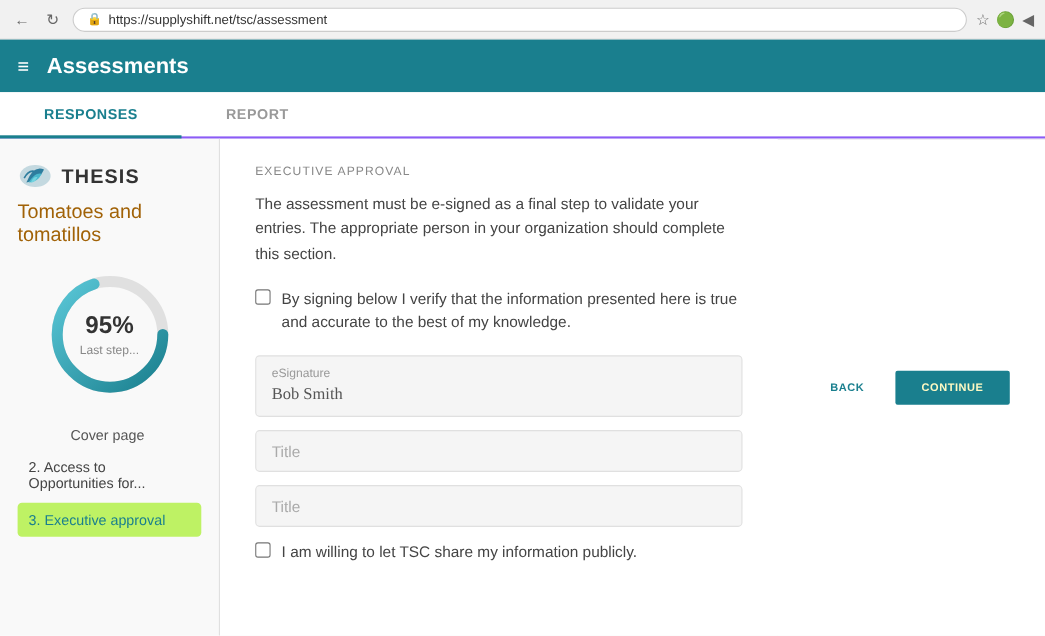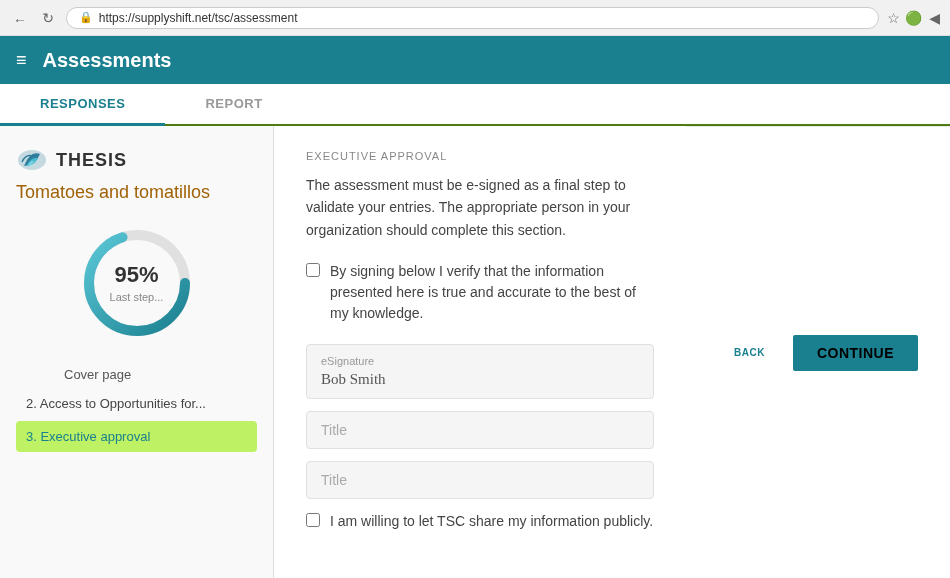--- a/index.html
+++ b/index.html
@@ -51,21 +51,21 @@
     .content-area {
       display: flex;
       flex-direction: column;
       height: calc(578px - 36px - 48px);
       background: white;
     }
 
     
     .tabs {
       display: flex;
-      border-bottom: 2px solid #4d7c0f;
+      border-bottom: 2px solid #8b5cf6;
       background: white;
     }
     .tab {
       padding: 12px 40px;
       font-size: 13px;
       font-weight: bold;
       color: #999;
       cursor: pointer;
       letter-spacing: 0.5px;
       border-bottom: 3px solid transparent;
@@ -78,21 +78,21 @@
 
     
     .main-body {
       display: flex;
       flex: 1;
       overflow: hidden;
     }
 
     
     .sidebar {
-      width: 274px;
+      width: 200px;
       background: #f9f9f9;
       border-right: 1px solid #e0e0e0;
       padding: 20px 16px;
       flex-shrink: 0;
     }
     .sidebar-logo {
       display: flex;
       align-items: center;
       gap: 8px;
       margin-bottom: 8px;
@@ -239,22 +239,22 @@
       color: #1a7f8e;
       font-size: 10px;
       font-weight: bold;
       letter-spacing: 0.5px;
       cursor: pointer;
       padding: 8px 16px;
     }
     .btn-continue {
       background: #1a7f8e;
       border: none;
-      color: #000000;
-      font-size: 14px;
+      color: #fef9c3;
+      font-size: 10px;
       font-weight: bold;
       letter-spacing: 0.5px;
       cursor: pointer;
       padding: 10px 24px;
       border-radius: 2px;
     }
   </style>
 </head>
 <body>
 

